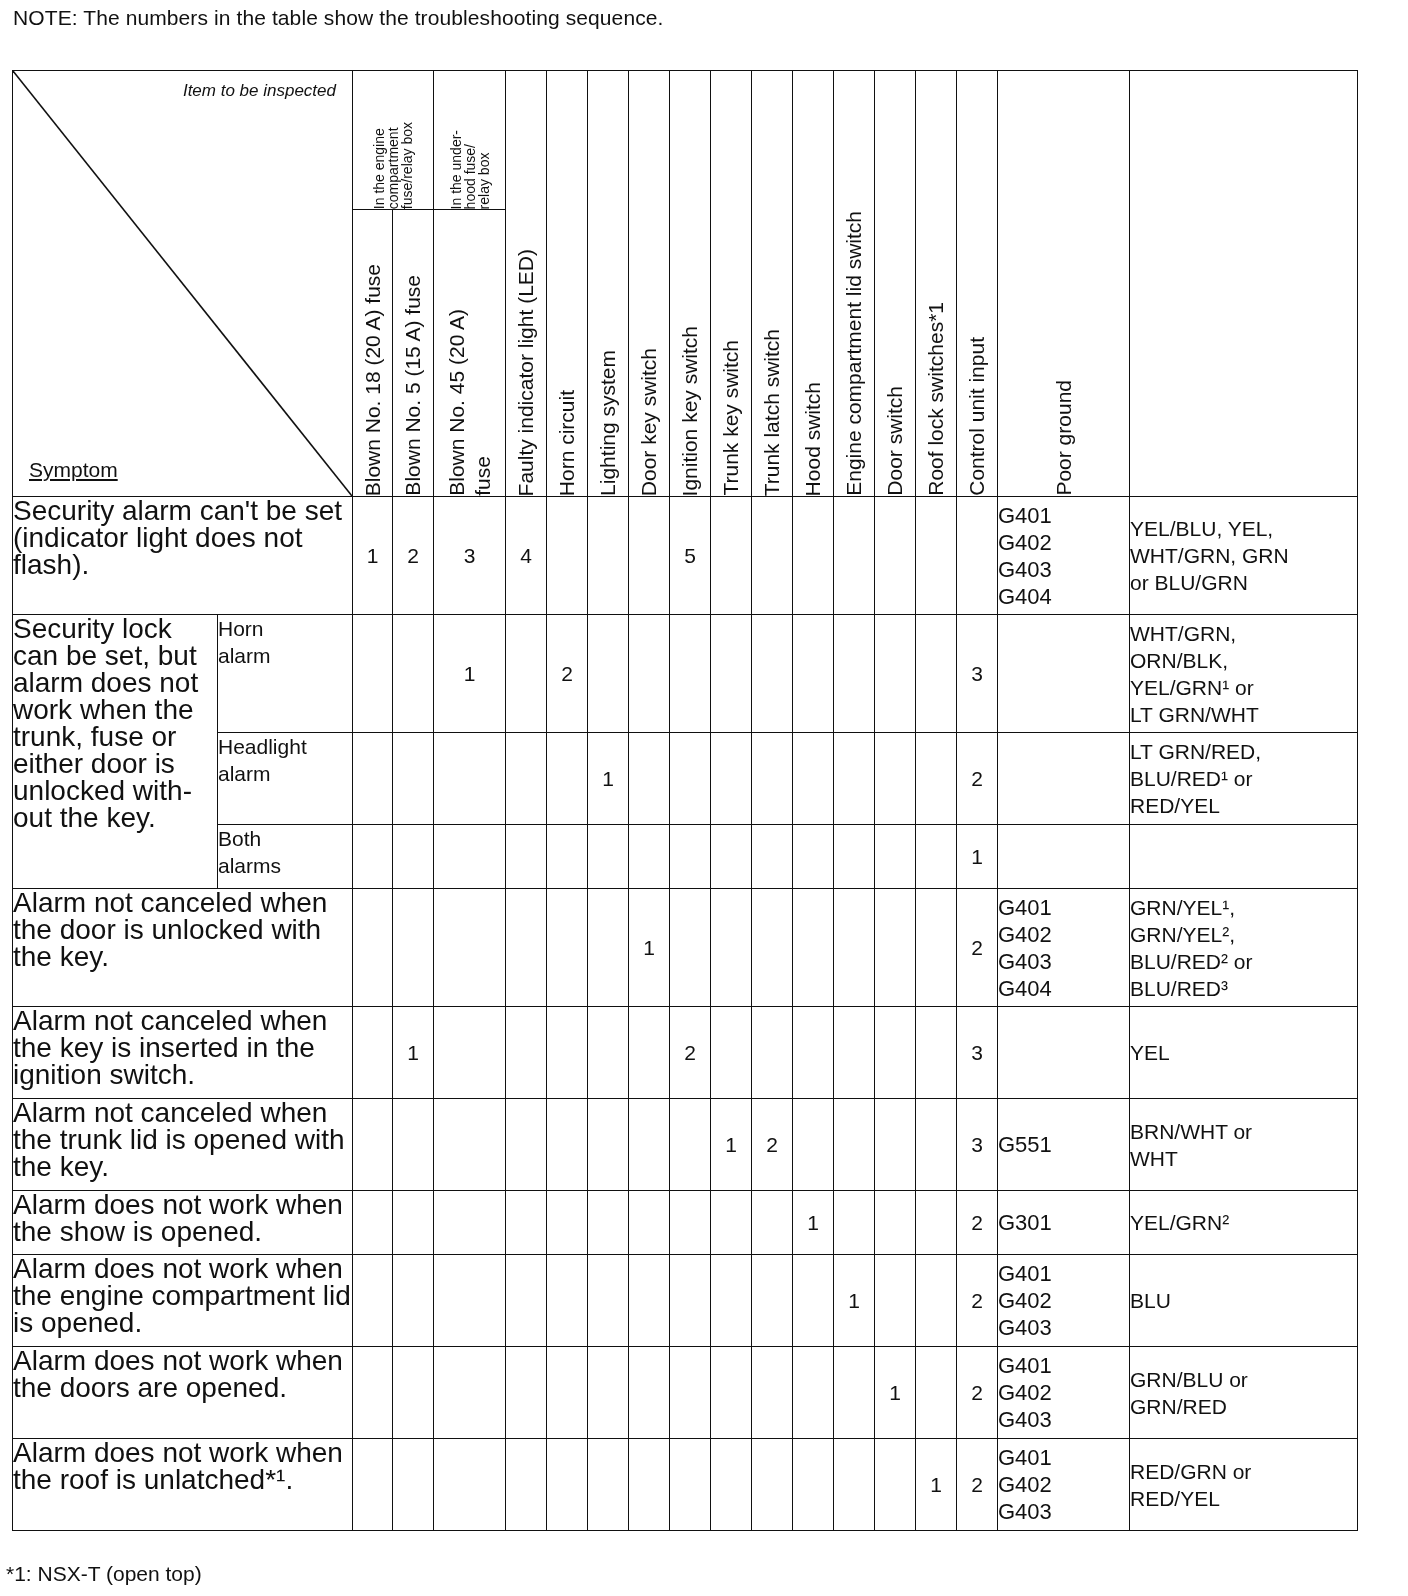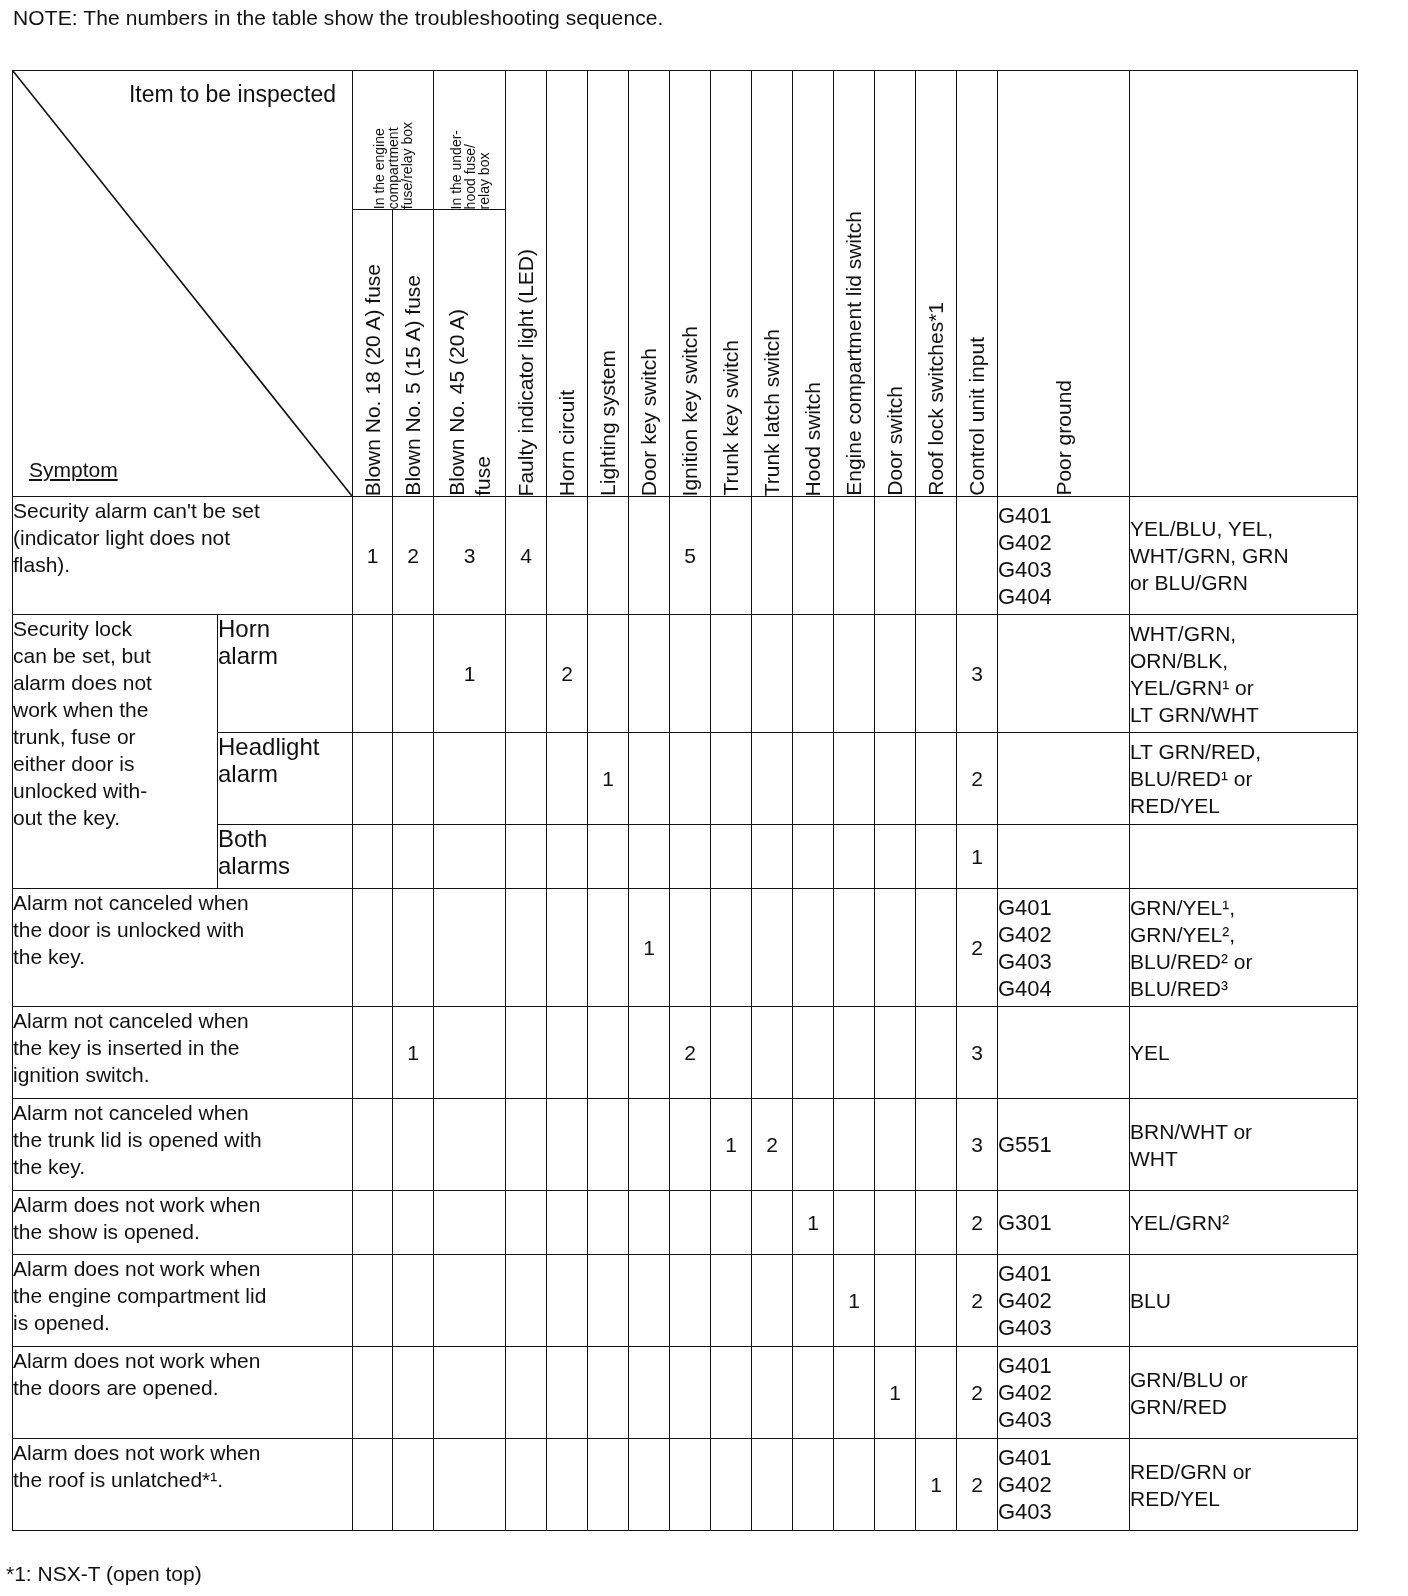--- a/index.html
+++ b/index.html
@@ -11,31 +11,31 @@
   .footnote { position: absolute; left: 6px; top: 1562px; font-size: 21px; }
 
   table.grid {
     position: absolute; left: 12px; top: 70px;
     border-collapse: collapse; table-layout: fixed;
     width: 1345px;
   }
   table.grid td, table.grid th {
     border: 1.6px solid #111; padding: 0; vertical-align: middle; font-weight: normal;
   }
-  .sym-text { font-size: 21px; line-height: 27px; padding: 3px 10px 0 16px; vertical-align: top !important; }
-  .sub-text { font-size: 24px; line-height: 27px; padding: 4px 6px 0 16px; vertical-align: top !important; margin-top: 20px; }
+  .sym-text { font-size: 28px; line-height: 27px; padding: 3px 10px 0 16px; vertical-align: top !important; }
+  .sub-text { font-size: 21px; line-height: 27px; padding: 4px 6px 0 16px; vertical-align: top !important; margin-top: 20px; }
   td.num { text-align: center; font-size: 21px; font-weight: bold; }
   td.ground { font-size: 22px; line-height: 27px; padding-left: 36px; }
   td.wires { font-size: 21px; line-height: 27px; padding-left: 16px; }
   .ground div, .wires div { white-space: nowrap; }
 
   
   th.corner { position: relative; height: 425px; }
   th.corner svg { position: absolute; left: 0; top: 0; width: 100%; height: 100%; }
-  .corner .item-label { position: absolute; right: 16px; top: 10px; font-size: 23px; }
+  .corner .item-label { position: absolute; right: 16px; top: 10px; font-size: 17px; font-style: italic; }
   .corner .sym-label { position: absolute; left: 16px; bottom: 14px; font-size: 21px; text-decoration: underline; }
   .vert {
     writing-mode: vertical-rl; transform: rotate(180deg);
     font-size: 21px; white-space: nowrap; line-height: 26px;
     margin: 0 auto; text-align: left; padding-bottom: 12px;
   }
   th.vcol { vertical-align: bottom !important; }
   th.group { height: 138px; vertical-align: bottom !important; }
   .vert-small {
     writing-mode: vertical-rl; transform: rotate(180deg);

